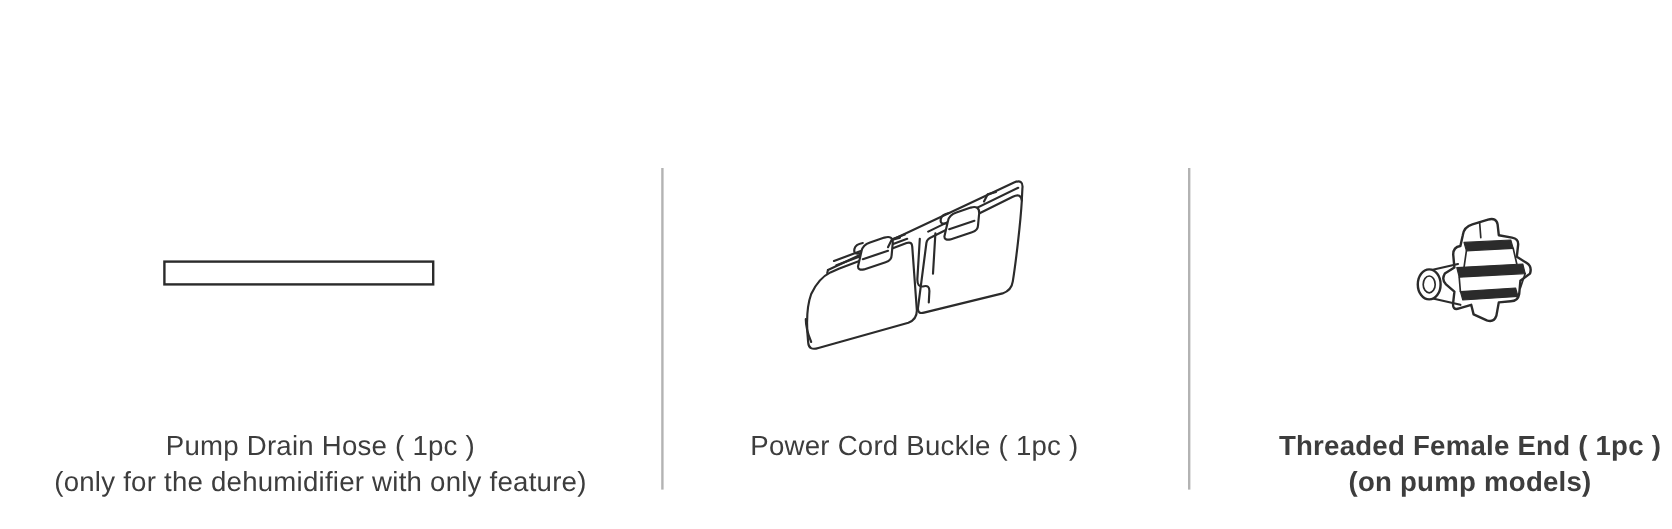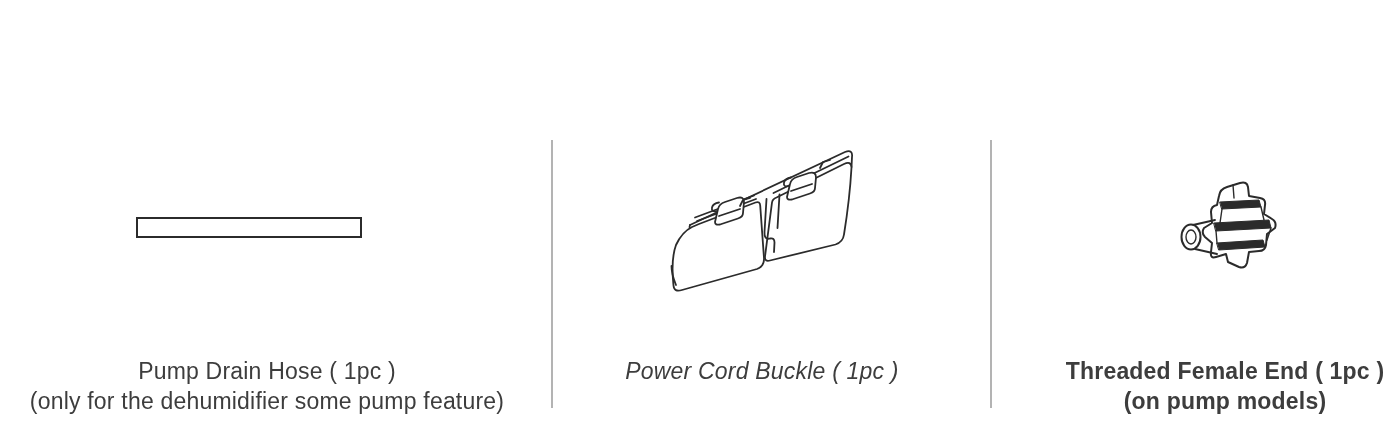--- a/index.html
+++ b/index.html
@@ -114,24 +114,24 @@
     <path d="M63,10 L64,23" stroke-width="1.4"></path>
 
     <path d="M23,50 L45,45" stroke-width="1.8"></path>
     <path d="M25,74 L47,79" stroke-width="1.8"></path>
     <ellipse cx="21" cy="62" rx="9.5" ry="12.5" fill="#ffffff"></ellipse>
     <ellipse cx="21" cy="62" rx="5" ry="7" fill="#ffffff" stroke-width="1.4"></ellipse>
   </svg>
 
   <div class="caption" style="left:267px; top:356px;">
     <div>Pump Drain Hose ( 1pc )</div>
-    <div>(only for the dehumidifier some pump feature)</div>
+    <div>(only for the dehumidifier with only feature)</div>
   </div>
 
-  <div class="caption" style="left:762px; top:356px;font-style:italic;">
+  <div class="caption" style="left:762px; top:356px;">
     <div>Power Cord Buckle ( 1pc )</div>
   </div>
 
   <div class="caption" style="left:1225px; top:356px;font-weight:bold;">
     <div>Threaded Female End ( 1pc )</div>
     <div>(on pump models)</div>
   </div>
 
 </div>
 

